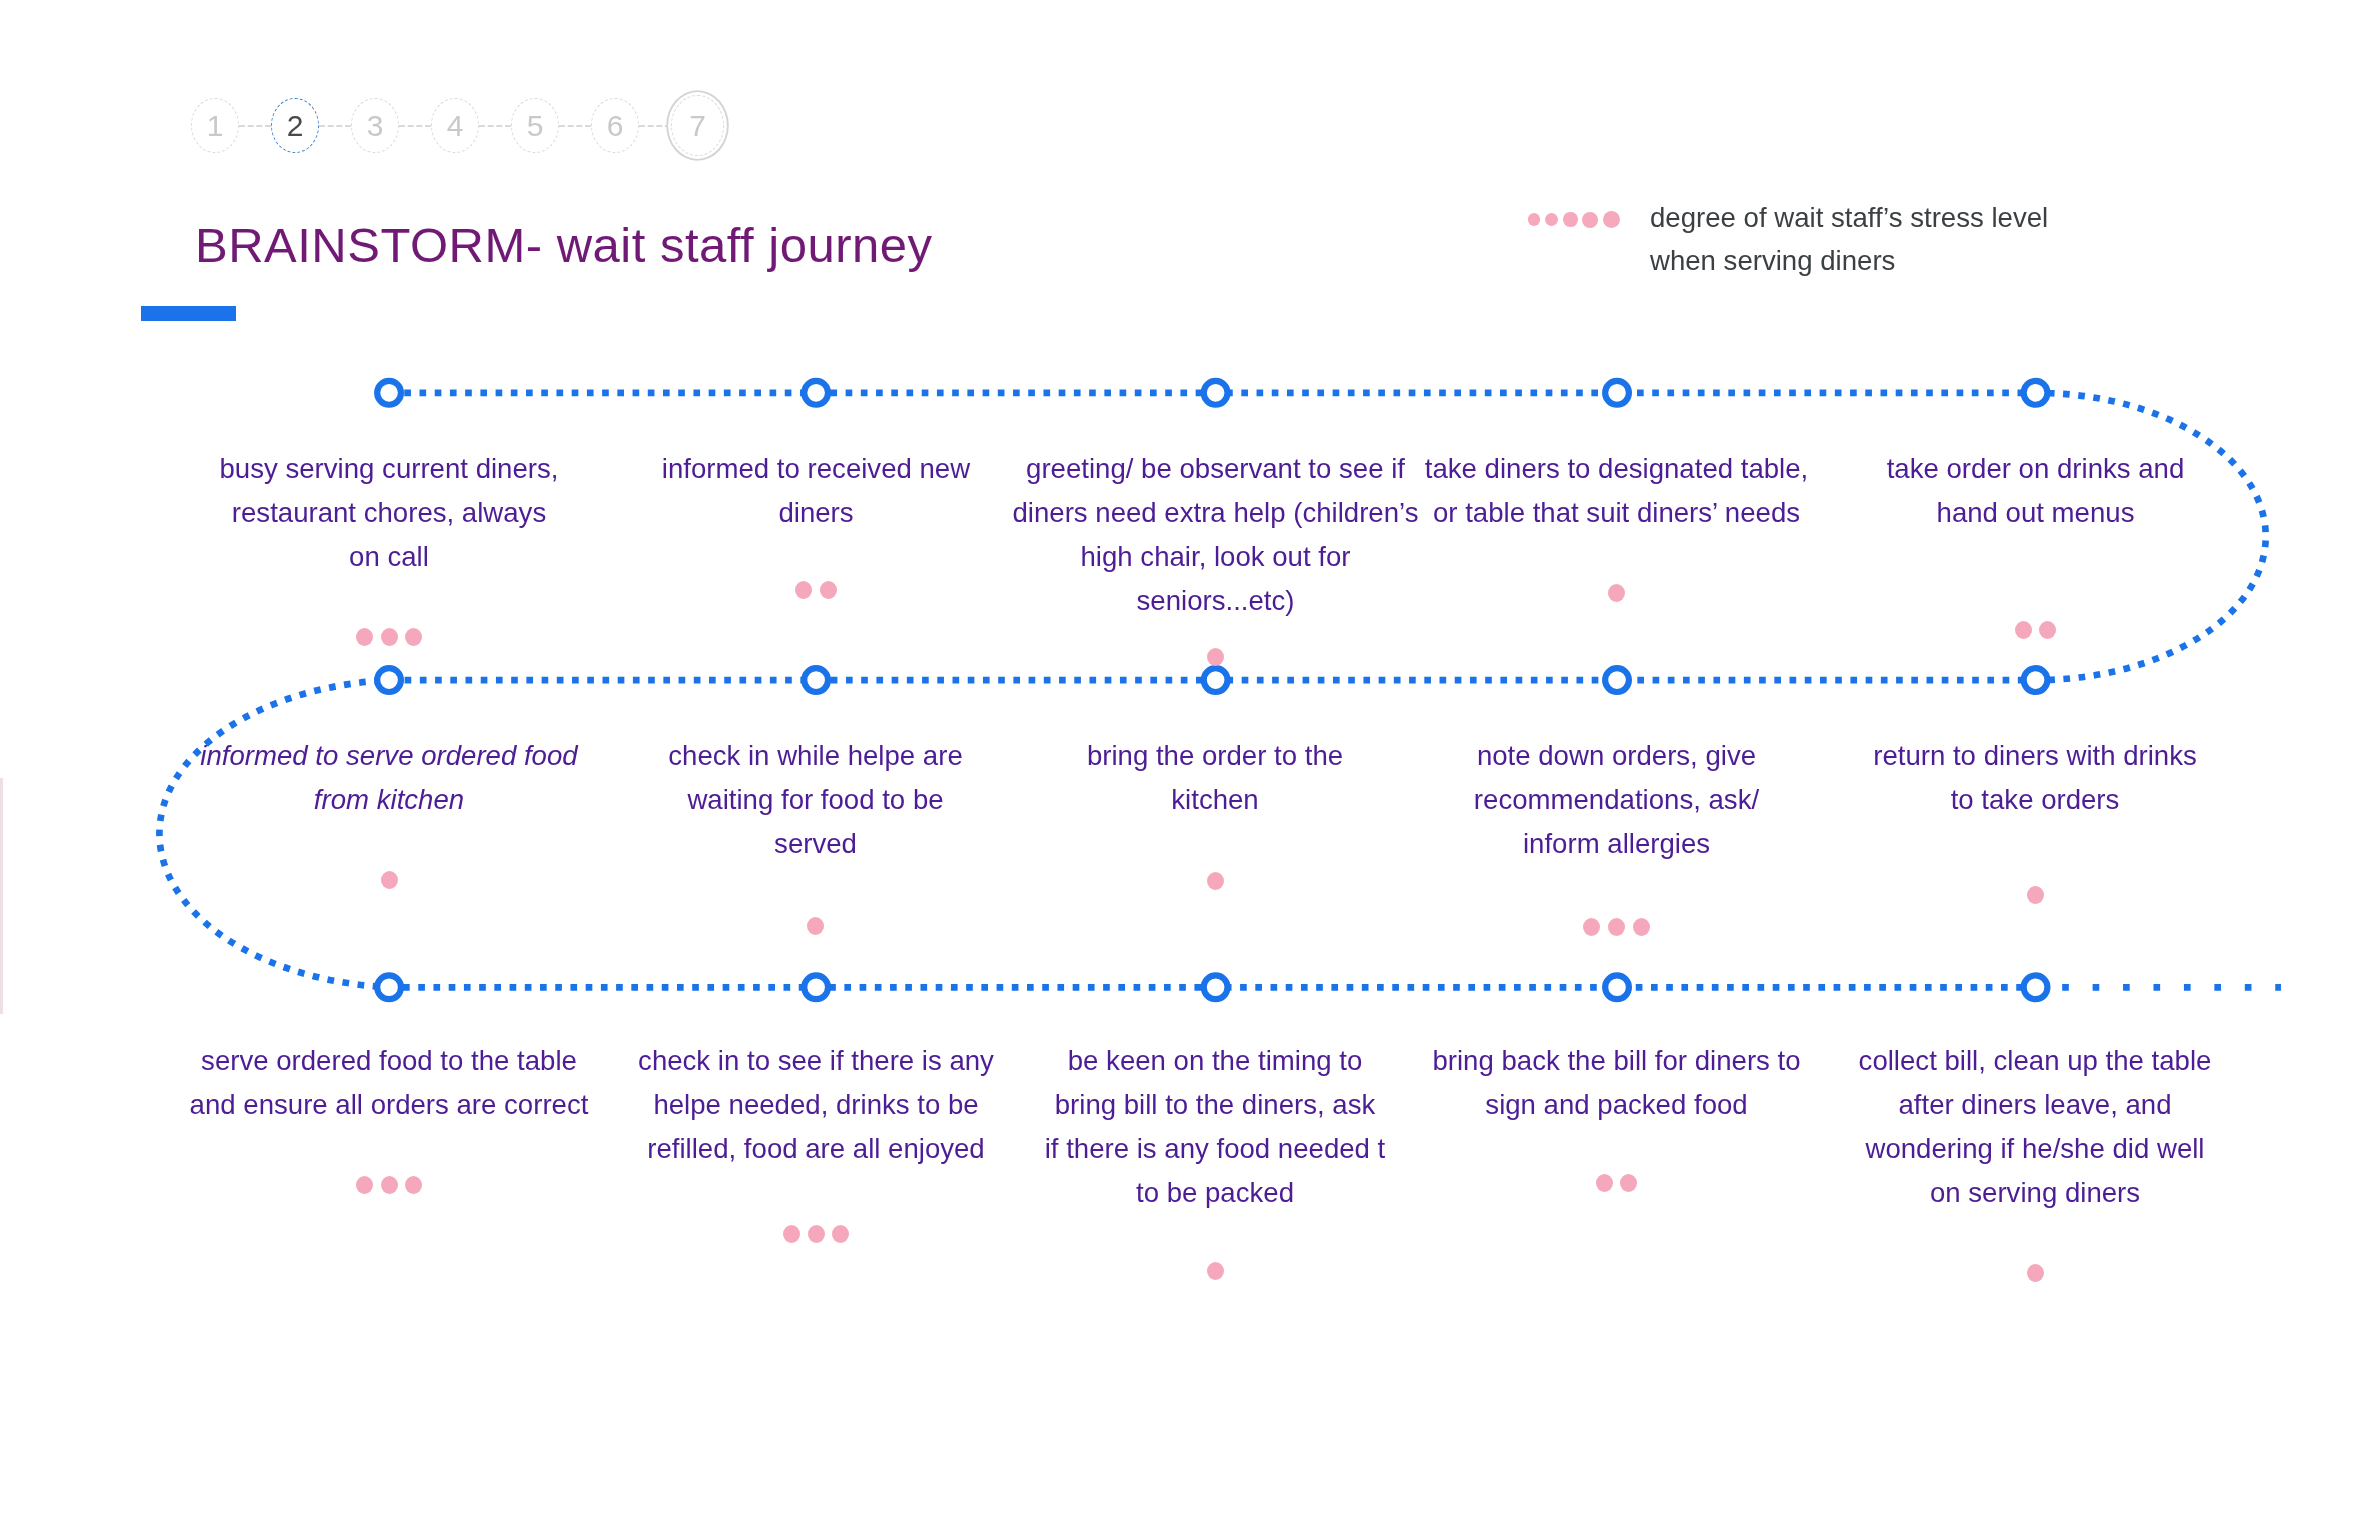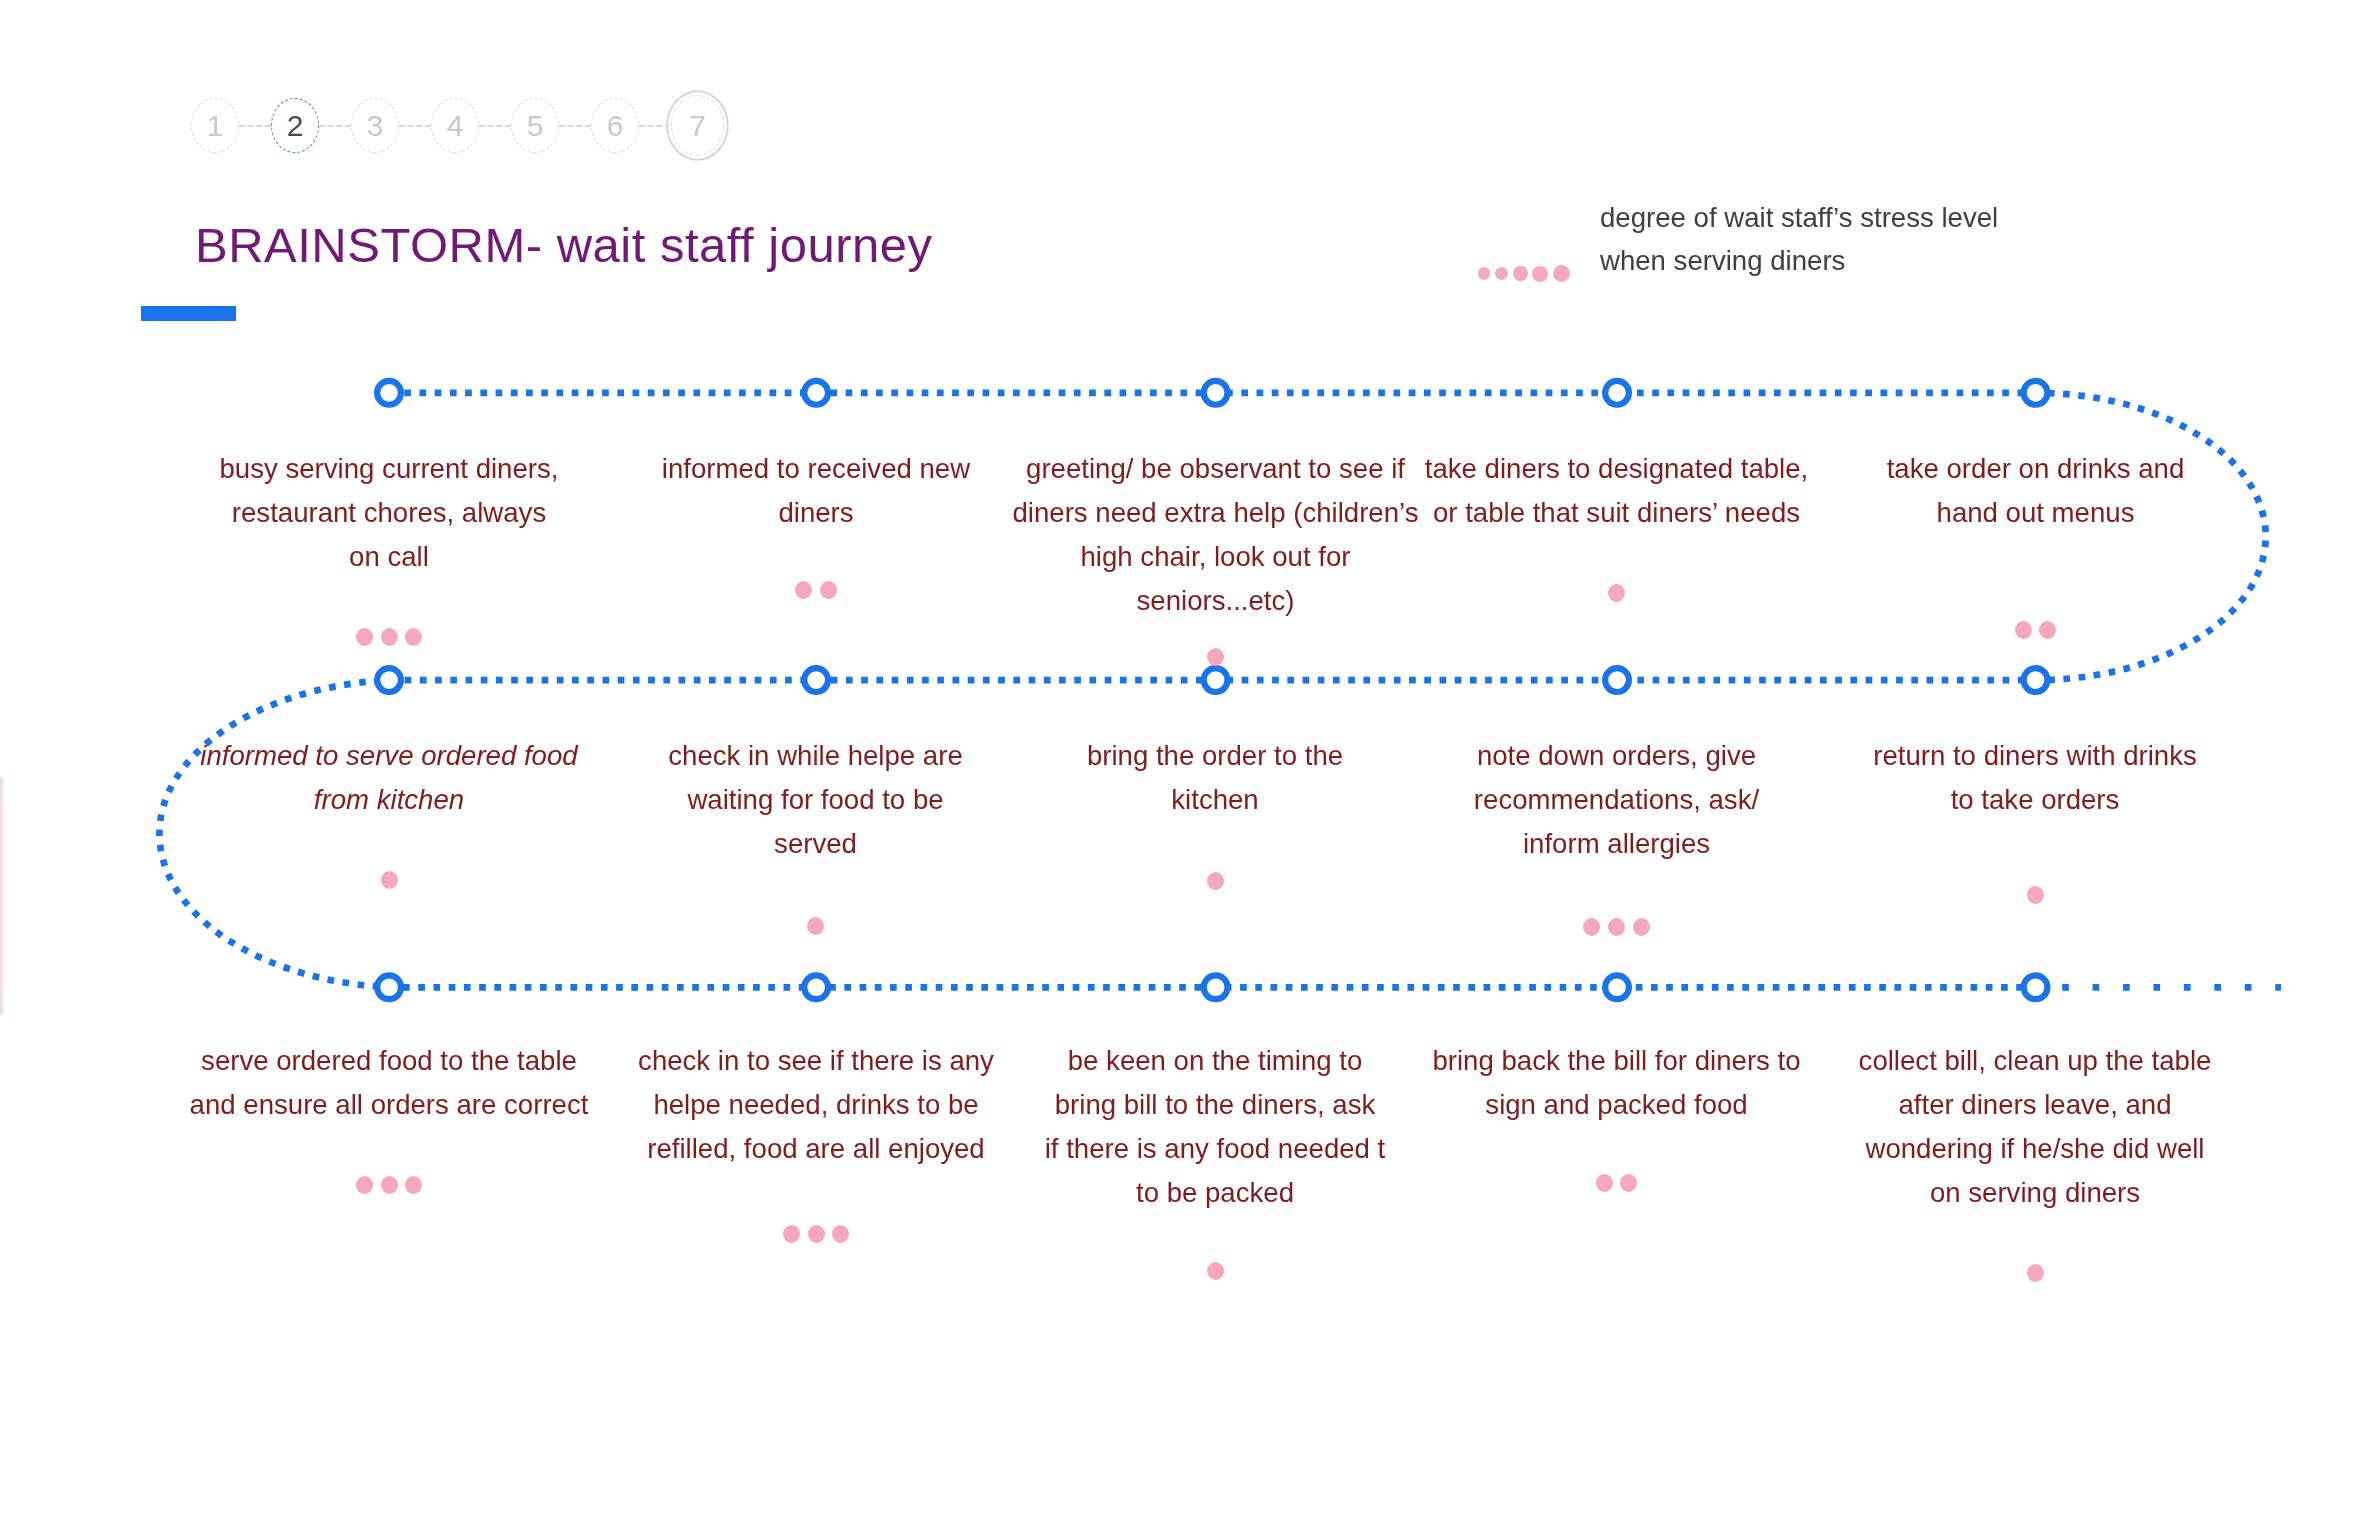--- a/index.html
+++ b/index.html
@@ -25,33 +25,33 @@
   .step-connector{width:32px;height:0;border-top:2.9px dashed #d9d9d9;flex:0 0 auto;}
 
   
   .title{
     position:absolute;left:195px;top:217px;margin:0;
     font-size:49px;font-weight:400;color:#701a75;letter-spacing:0.5px;
   }
   .title-bar{position:absolute;left:141px;top:306px;width:95px;height:15px;background:#1a73e8;}
 
   
-  .legend{position:absolute;left:1478px;top:196px;display:flex;align-items:flex-end;}
+  .legend{position:absolute;left:1528px;top:196px;display:flex;align-items:flex-start;}
   .legend-dots{display:flex;align-items:center;margin-top:15px;}
   .legend-dot{border-radius:50%;background:#f6a9bc;margin-right:4.8px;}
   .legend-dot.s0{width:12.4px;height:12.4px;}
   .legend-dot.s1{width:13.3px;height:13.3px;}
   .legend-dot.s2{width:14.3px;height:14.3px;}
   .legend-dot.s3{width:16px;height:16px;}
   .legend-dot.s4{width:17px;height:17px;}
   .legend-text{margin-left:25px;font-size:27.6px;line-height:43px;color:#3c4043;}
 
   
   .cell{position:absolute;text-align:center;}
-  .step-text{margin:0;font-size:27.6px;line-height:44px;color:#7f1d1d;}
+  .step-text{margin:0;font-size:27.6px;line-height:44px;color:#4c1d95;}
   .dots{display:flex;justify-content:center;align-items:center;}
   .stress-dot{width:17px;height:18px;border-radius:50%;background:#f5a8bb;margin:0 3.8px;flex:0 0 auto;}
 
   
   .path-svg{position:absolute;left:0;top:0;}
   .edge-artifact{
     position:absolute;left:0;top:778px;width:2.9px;height:236px;
     background:#ead9e0;opacity:.85;
   }
 </style>

